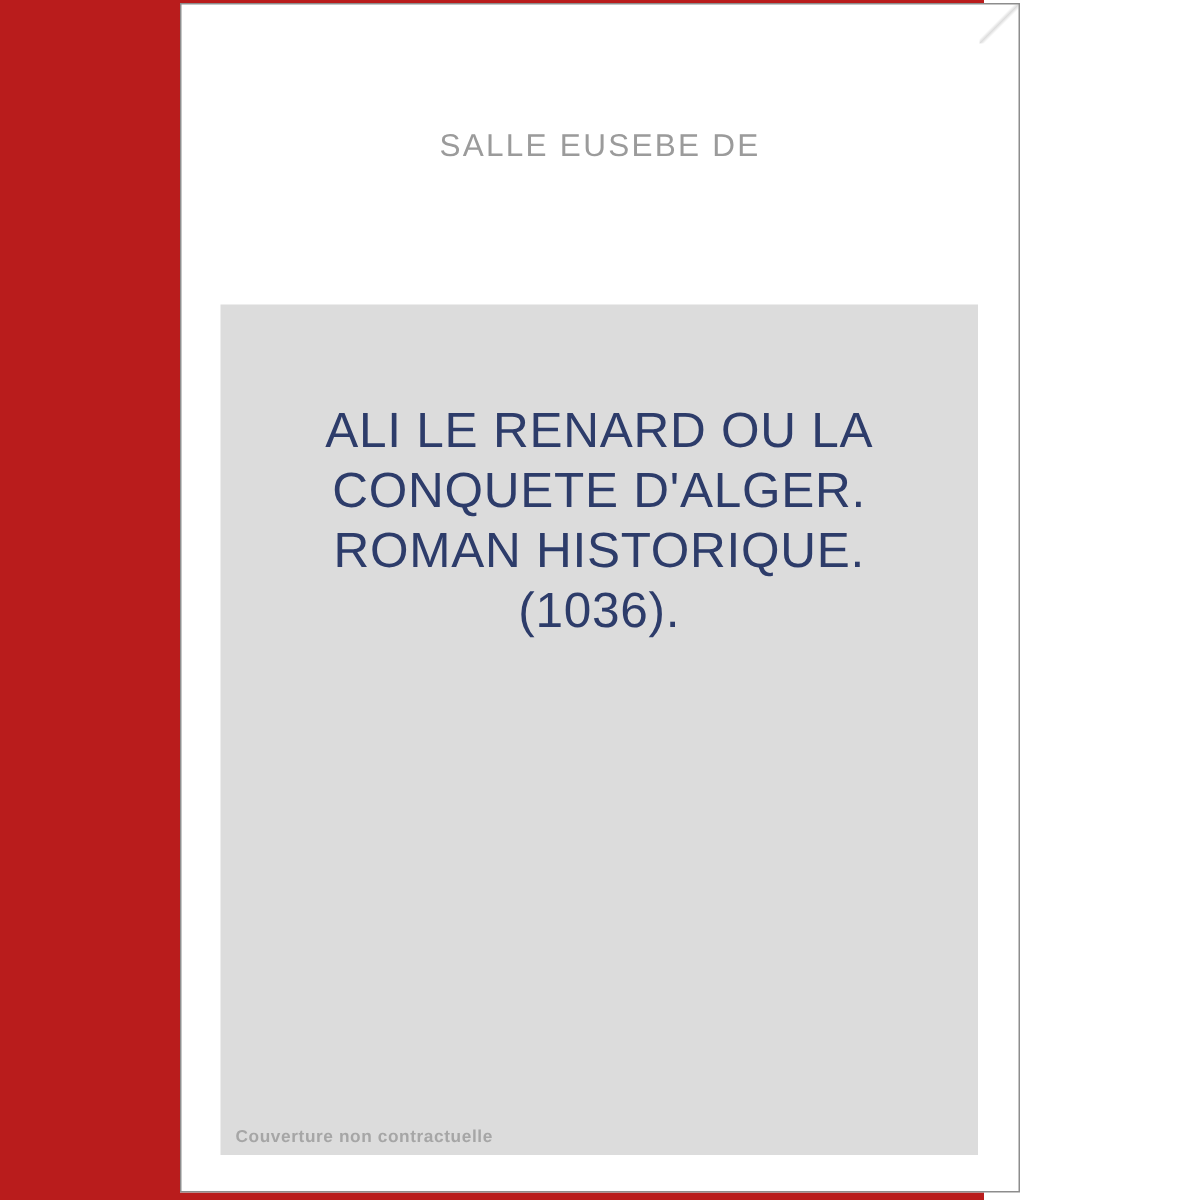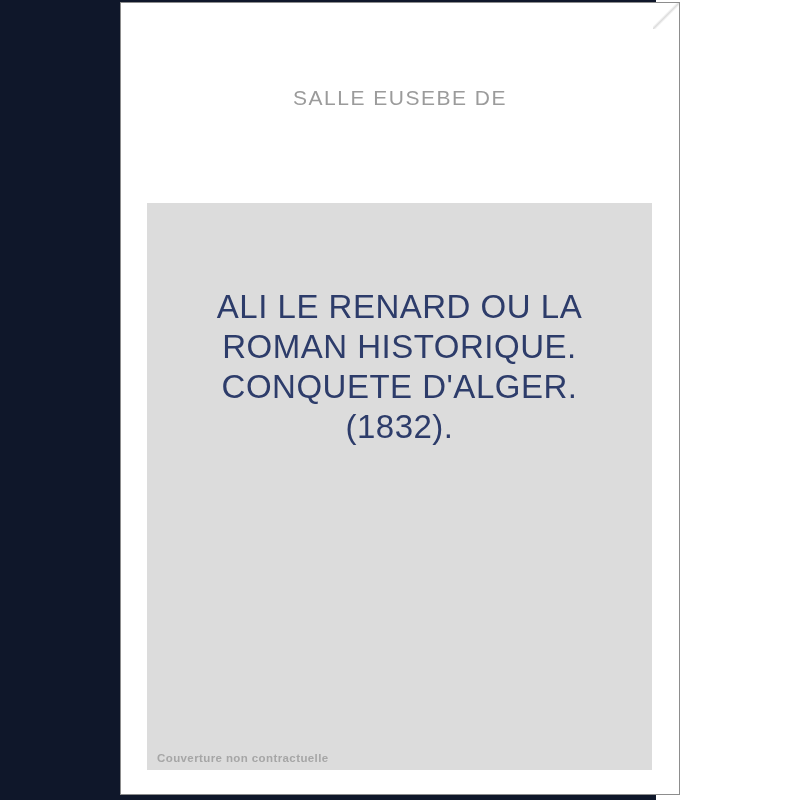--- a/index.html
+++ b/index.html
@@ -8,21 +8,21 @@
     width: 800px;
     height: 800px;
     background: #ffffff;
     font-family: "Liberation Sans", sans-serif;
     overflow: hidden;
   }
   .stage {
     position: relative;
     width: 656px;
     height: 800px;
-    background: #0f172a;
+    background: #b91c1c;
   }
   .book-page {
     position: absolute;
     left: 120px;
     top: 2px;
     width: 558px;
     height: 791px;
     background: #ffffff;
     border: 1px solid #8d8d8d;
     box-sizing: content-box;
@@ -59,21 +59,20 @@
     position: absolute;
     top: 64px;
     left: 0;
     width: 100%;
     text-align: center;
     color: #2d3c6a;
     font-size: 33px;
     font-weight: 300;
     line-height: 40px;
     letter-spacing: 0.5px;
-    margin-top: 20px;
   }
   .cover-disclaimer {
     position: absolute;
     left: 10px;
     bottom: 6px;
     font-size: 11.5px;
     font-weight: 700;
     letter-spacing: 0.4px;
     color: #a6a6a6;
   }
@@ -83,21 +82,21 @@
 
 <div class="stage">
   <div class="book-page">
     <div class="corner-fold"></div>
 
     <div class="author-name">SALLE EUSEBE DE</div>
 
     <div class="cover-box">
       <div class="book-title">
         <div>ALI LE RENARD OU LA</div>
+        <div>CONQUETE D'ALGER.</div>
         <div>ROMAN HISTORIQUE.</div>
-        <div>CONQUETE D'ALGER.</div>
-        <div>(1832).</div>
+        <div>(1036).</div>
       </div>
 
       <div class="cover-disclaimer">Couverture non contractuelle</div>
     </div>
   </div>
 </div>
 
 </body></html>

